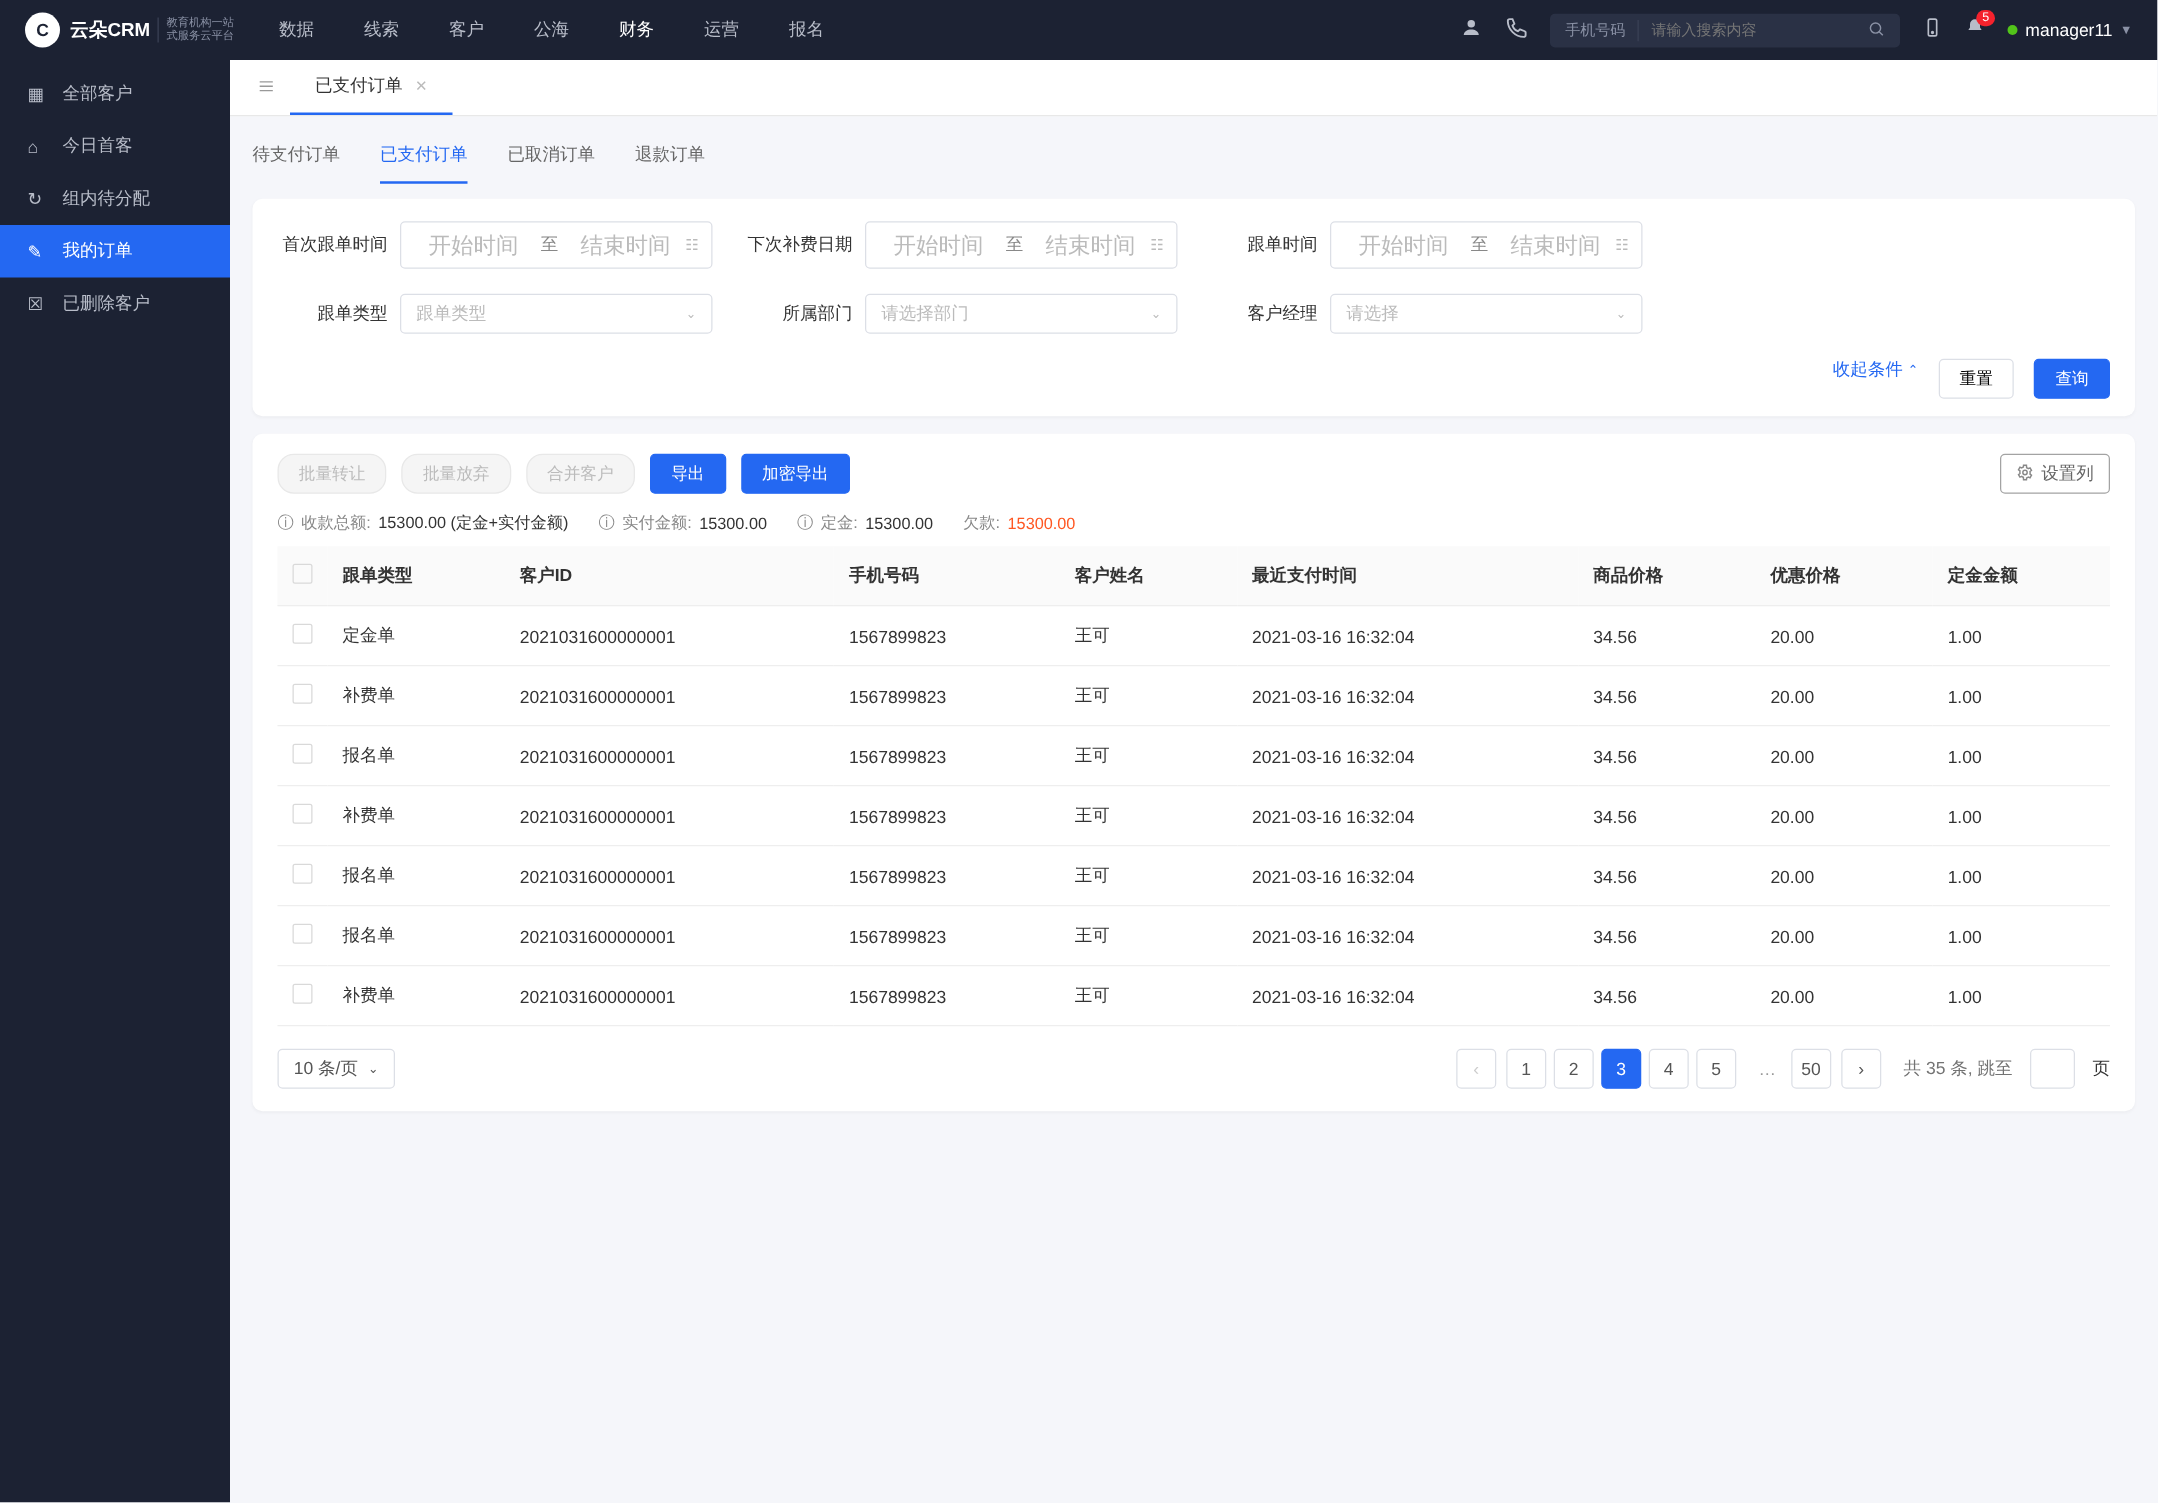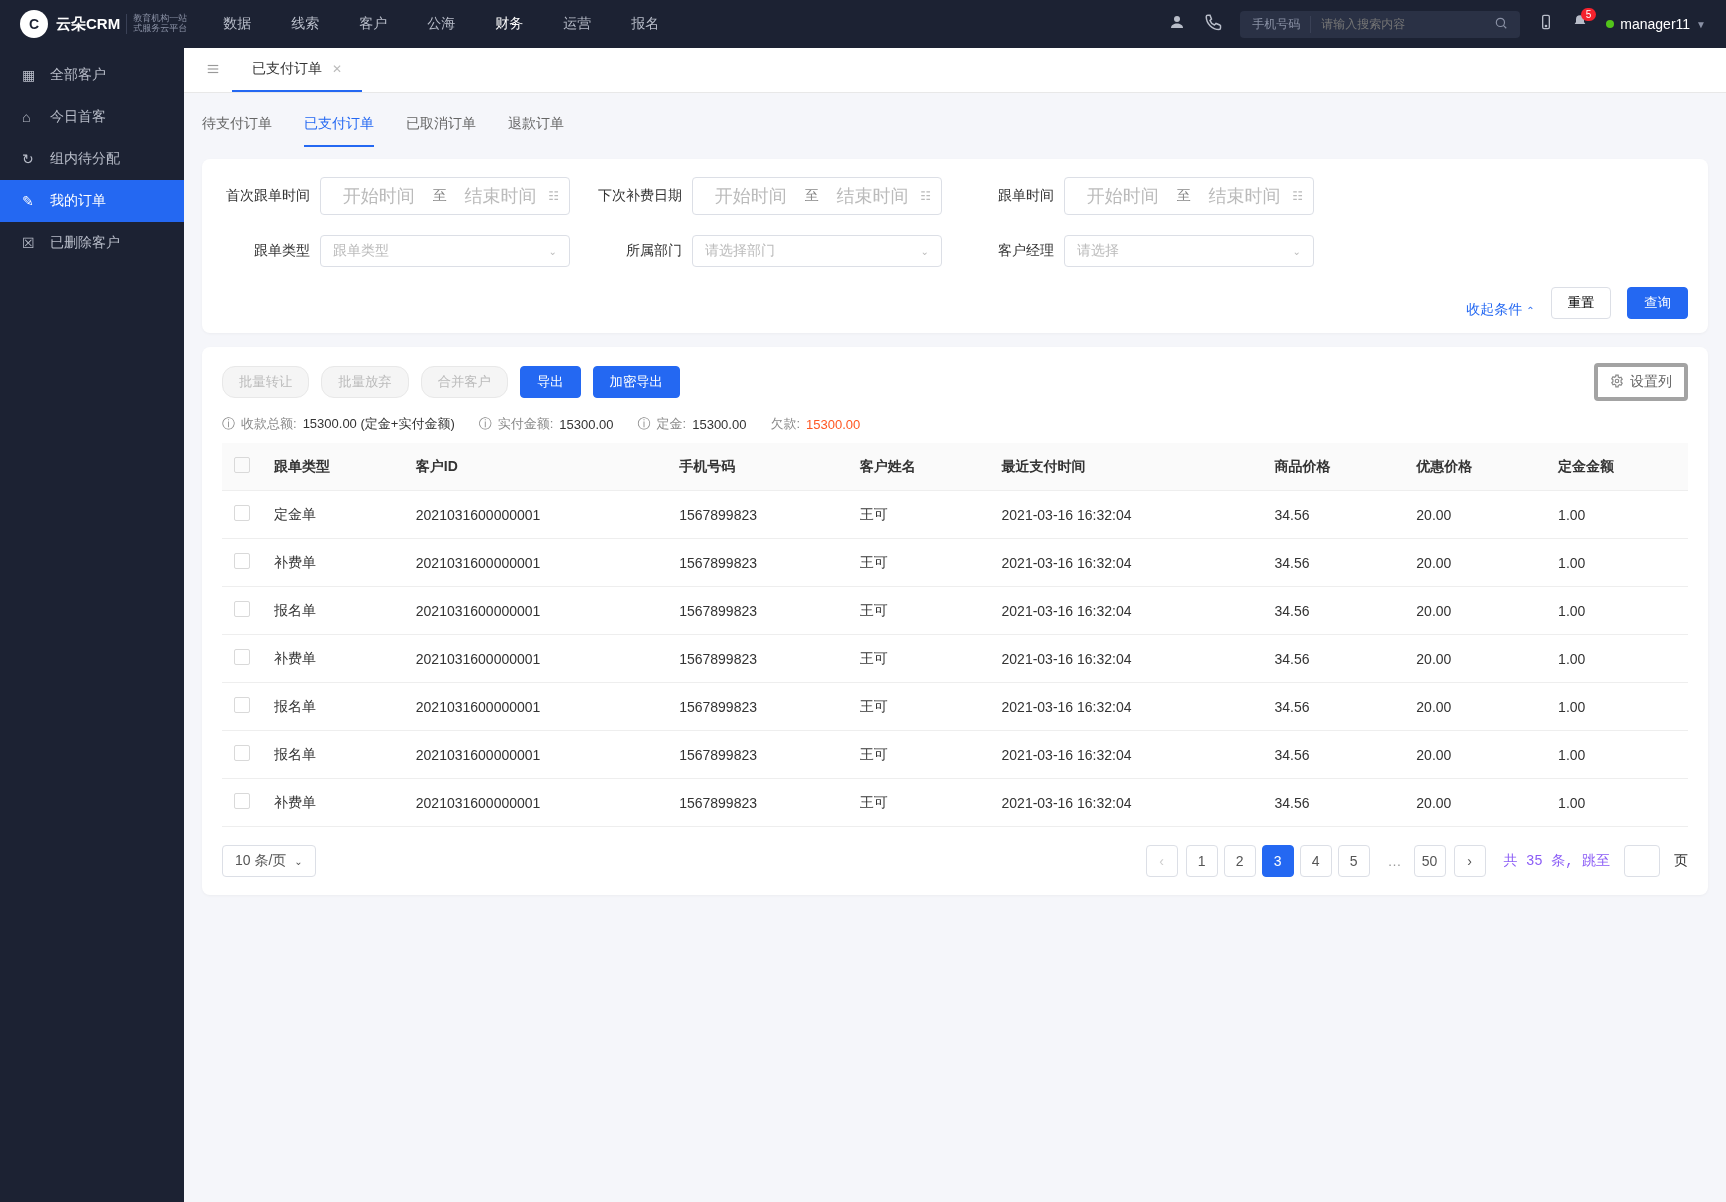--- a/index.html
+++ b/index.html
@@ -39,46 +39,46 @@
 .filter-card { background: #fff; border-radius: 8px; padding: 18px 20px 14px; margin-top: 12px; box-shadow: 0 1px 3px rgba(0,0,0,.04); }
 .filter-row { display: flex; align-items: center; gap: 24px; margin-bottom: 20px; }
 .filter-row .ctl { display: flex; align-items: center; gap: 10px; }
 .filter-row label { width: 88px; text-align: right; color: #333; }
 .daterange { display: flex; align-items: center; border: 1px solid #dcdfe6; border-radius: 4px; padding: 6px 10px; width: 250px; justify-content: space-between; color: #bbb; }
 .dr-split { margin: 0 6px; color: #888; }
 .dr-start, .dr-end { flex: 1; text-align: center; font-size: 18px; }
 .dr-icon { color: #bbb; font-size: 12px; }
 .select { display: flex; align-items: center; justify-content: space-between; border: 1px solid #dcdfe6; border-radius: 4px; padding: 6px 12px; width: 250px; color: #bbb; cursor: pointer; }
 .select .arrow { font-size: 10px; }
-.actions-line { display: flex; justify-content: flex-end; align-items: flex-end; gap: 16px; margin-top: 16px; }
+.actions-line { display: flex; justify-content: flex-end; align-items: flex-start; gap: 16px; margin-top: 16px; }
 .link { color: #2468f2; cursor: pointer; display: flex; align-items: center; gap: 4px; }
 .btn { padding: 6px 16px; border-radius: 4px; border: 1px solid #dcdfe6; background: #fff; cursor: pointer; }
 .btn.primary { background: #2468f2; color: #fff; border-color: #2468f2; }
 .btn.disabled { background: #f5f5f5; color: #bbb; border-color: #e8e8e8; cursor: not-allowed; border-radius: 13px; }
 .table-card { background: #fff; border-radius: 8px; padding: 16px 20px 18px; margin-top: 14px; box-shadow: 0 1px 3px rgba(0,0,0,.04); }
 .tbl-top { display: flex; align-items: center; gap: 12px; margin-bottom: 14px; }
 .tbl-top .spacer { flex: 1; }
-.settings-link { display: flex; align-items: center; gap: 6px; border: 4px solid #a3a3a3; padding: 6px 12px; border-radius: 4px; cursor: pointer; color: #666; }
+.settings-link { display: flex; align-items: center; gap: 6px; border: 1px solid #a3a3a3; padding: 6px 12px; border-radius: 4px; cursor: pointer; color: #666; }
 .stats-line { display: flex; align-items: center; gap: 24px; color: #888; font-size: 13px; margin-bottom: 10px; }
 .stats-line .stat { display: flex; align-items: center; gap: 6px; }
 .stats-line .val { color: #333; font-weight: 500; }
 .stats-line .warn { color: #ff5722; font-weight: 500; }
 .table { width: 100%; border-collapse: collapse; }
 .table thead { background: #fafafa; }
 .table th, .table td { text-align: left; padding: 14px 12px; border-bottom: 1px solid #eee; }
 .table th { color: #333; font-weight: 600; }
 .checkbox { width: 16px; height: 16px; border: 1px solid #d9d9d9; border-radius: 2px; display: inline-block; }
 .pagi-row { display: flex; align-items: center; justify-content: space-between; margin-top: 18px; }
 .perpage { border: 1px solid #dcdfe6; border-radius: 4px; padding: 6px 12px; cursor: pointer; color: #555; display: flex; align-items: center; gap: 8px; }
 .pagi-right { display: flex; align-items: center; gap: 8px; }
 .page-btn { border: 1px solid #dcdfe6; border-radius: 4px; width: 32px; height: 32px; display: flex; align-items: center; justify-content: center; cursor: pointer; background: #fff; color: #555; }
 .page-btn.active { background: #2468f2; color: #fff; border-color: #2468f2; }
 .page-btn.disabled { color: #ccc; cursor: not-allowed; }
 .ellipsis { color: #999; padding: 0 4px; }
-.total-text { color: #8b5cf6; margin-left: 10px; font-family: Liberation Mono, monospace; }
+.total-text { color: #737373; margin-left: 10px; }
 .jump-input { width: 36px; height: 32px; border: 1px solid #dcdfe6; border-radius: 4px; text-align: center; margin: 0 6px; }
 </style>
 </head>
 <body>
 
 <div class="header">
   <div class="logo">
     <span class="logo-icon">C</span>
     <span class="logo-text">云朵CRM</span>
     <span class="logo-sub">

